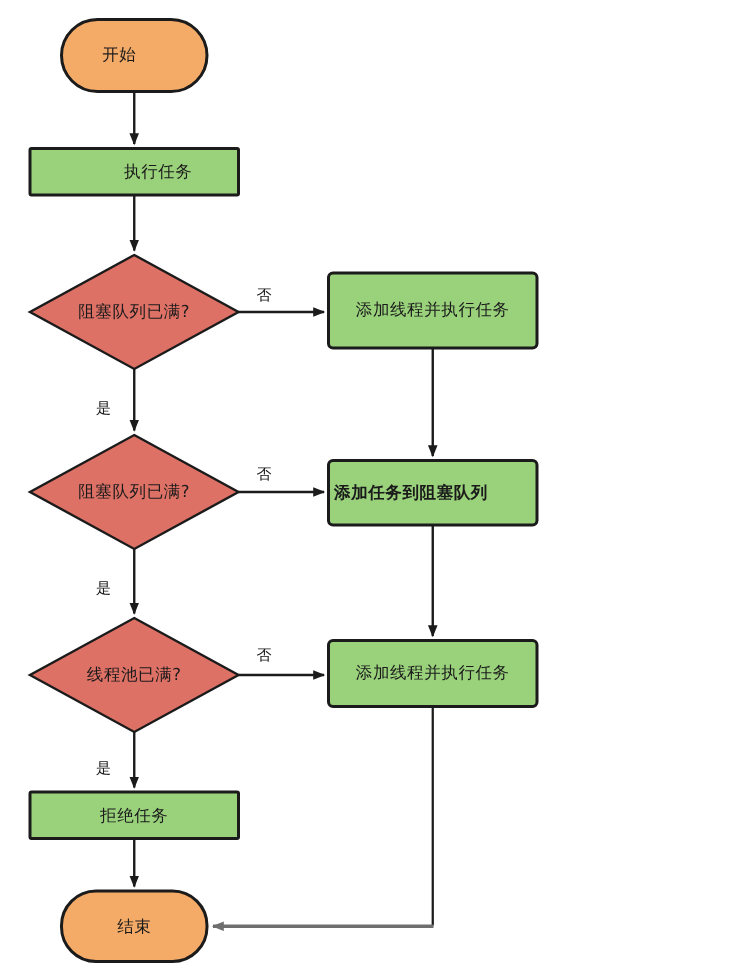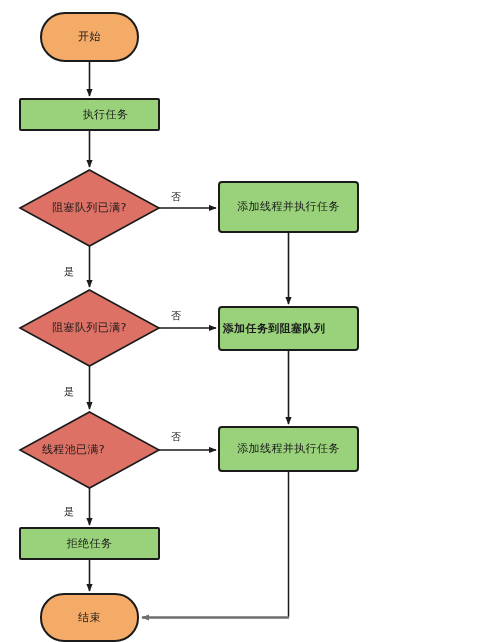--- a/index.html
+++ b/index.html
@@ -108,33 +108,33 @@
       <polygon points="89.5,412 159,450 89.5,488 20,450" fill="#dd7166" stroke="#1b1b1b" stroke-width="1.6"></polygon>
 
       <rect x="219" y="427" width="139" height="44" rx="3" ry="3" fill="#9ad27c" stroke="#1b1b1b" stroke-width="2"></rect>
 
       <rect x="20" y="528" width="139" height="31" rx="1" ry="1" fill="#9ad27c" stroke="#1b1b1b" stroke-width="2"></rect>
 
       <rect x="41" y="594" width="97" height="47" rx="23" ry="23" fill="#f5ab68" stroke="#1b1b1b" stroke-width="2"></rect>
     </g>
   </svg>
 
-  <div class="node-label" style="left:41px; top:13px; width:97px; height:48px;">开始</div>
+  <div class="node-label" style="left:31px; top:13px; width:97px; height:48px;">开始</div>
 
   <div class="node-label" style="left:20px; top:99px; width:139px; height:31px;margin-left:16px;">执行任务</div>
 
   <div class="node-label" style="left:20px; top:170px; width:139px; height:76px;">阻塞队列已满?</div>
 
   <div class="node-label" style="left:219px; top:182px; width:139px; height:50px;">添加线程并执行任务</div>
 
   <div class="node-label" style="left:20px; top:290px; width:139px; height:76px;">阻塞队列已满?</div>
 
   <div class="node-label" style="left:205px; top:307px; width:138px; height:43px;font-weight:bold;">添加任务到阻塞队列</div>
 
-  <div class="node-label" style="left:4px; top:412px; width:139px; height:76px;">线程池已满?</div>
+  <div class="node-label" style="left:20px; top:412px; width:139px; height:76px;">线程池已满?</div>
 
   <div class="node-label" style="left:219px; top:427px; width:139px; height:44px;">添加线程并执行任务</div>
 
   <div class="node-label" style="left:20px; top:528px; width:139px; height:31px;text-align:right;">拒绝任务</div>
 
   <div class="node-label" style="left:41px; top:594px; width:97px; height:47px;">结束</div>
 
   <div class="edge-label" style="left:171px; top:190px;">否</div>
 
   <div class="edge-label" style="left:64px; top:265px;">是</div>

